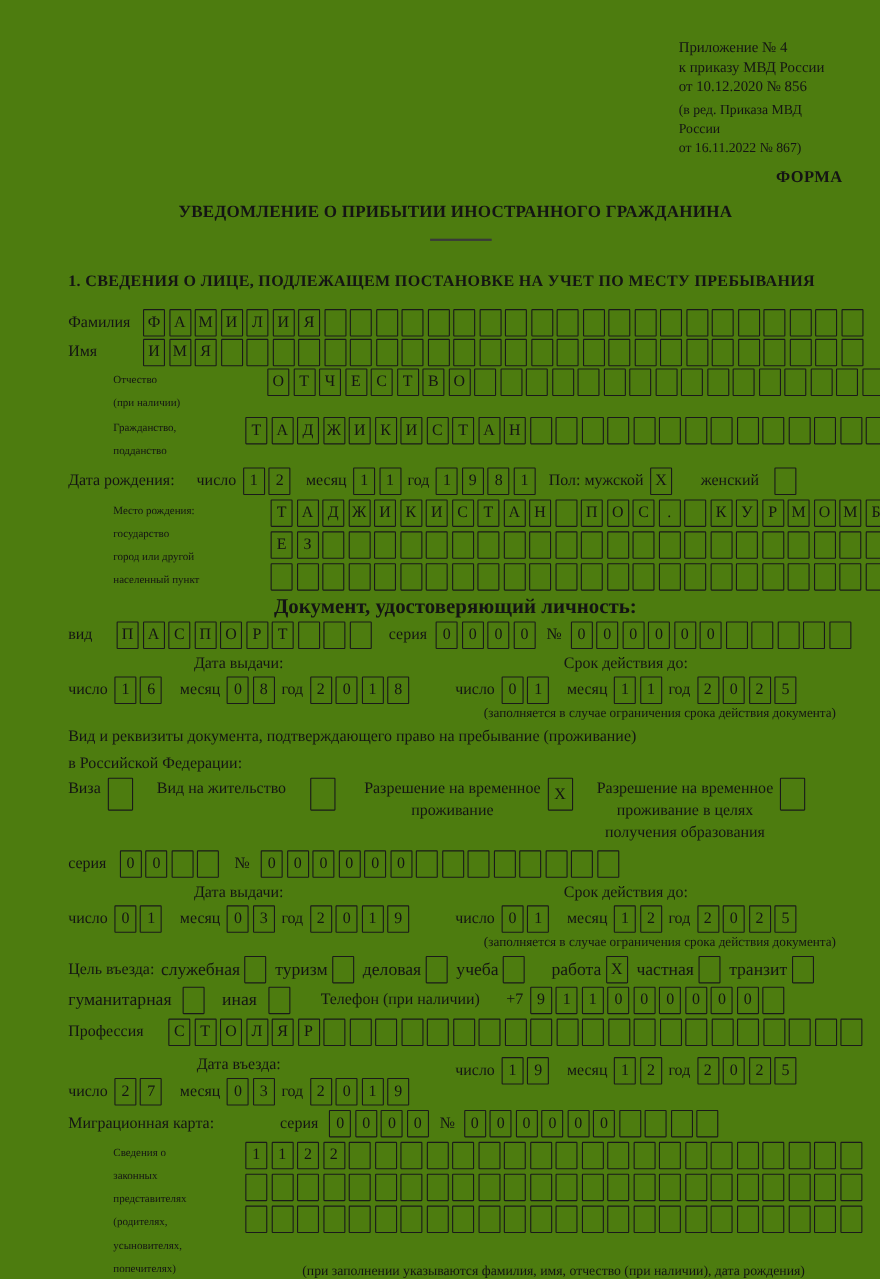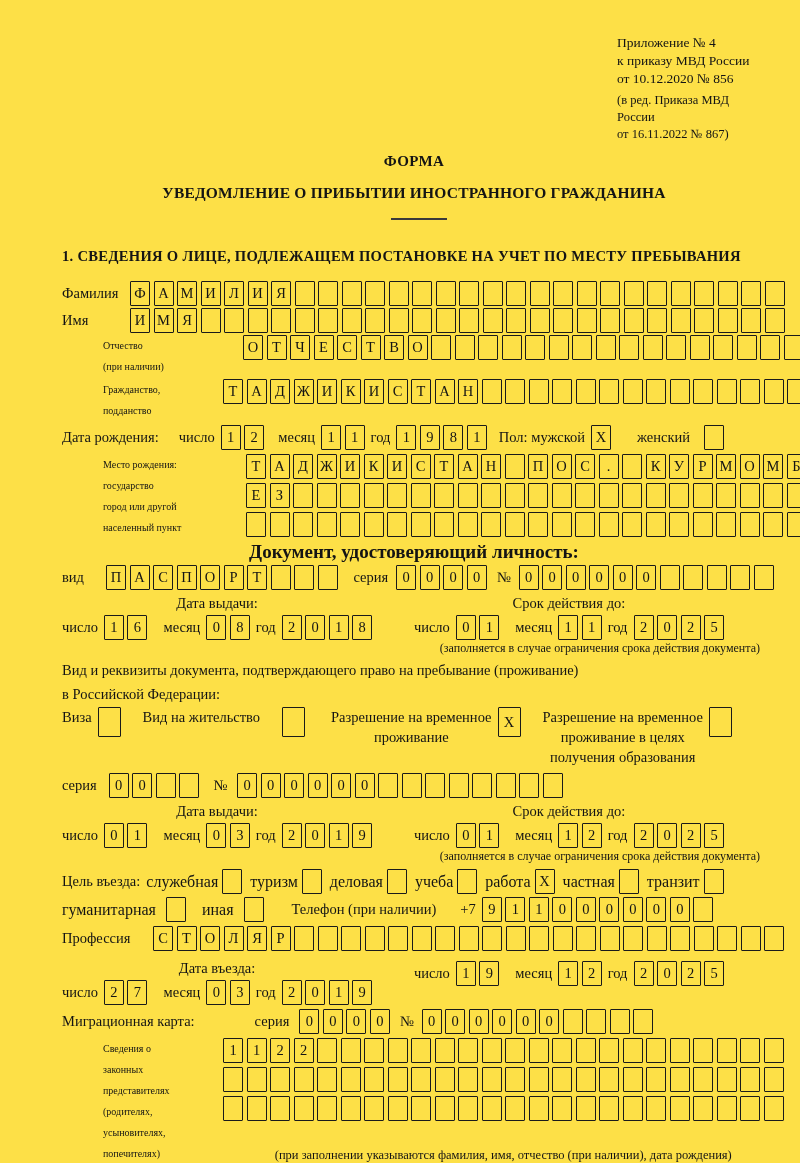--- a/index.html
+++ b/index.html
@@ -1,30 +1,30 @@
 <!DOCTYPE html>
 <html><head>
 <meta charset="utf-8">
 <style>
   html,body{margin:0;padding:0;background:#e8e8e8;}
   .page{
     position:relative;
     width:800px;height:1163px;
     margin:0 auto;
-    background:#fde047;
+    background:#4d7c0f;
     font-family:"Liberation Serif","DejaVu Serif",serif;
     color:#141414;
     overflow:hidden;
   }
   .content{padding:34px 34px 0 62px;}
 
   
   .appendix{margin-left:555px;font-size:13.5px;line-height:18px;}
   .edition{margin-left:555px;font-size:12.5px;line-height:17px;margin-top:4px;}
-  .forma{text-align:center;font-weight:bold;font-size:15px;margin-top:10px;letter-spacing:.4px;}
+  .forma{text-align:right;font-weight:bold;font-size:15px;margin-top:10px;letter-spacing:.4px;}
 
   .title{text-align:center;font-weight:bold;font-size:15.5px;line-height:22px;margin-top:12px;letter-spacing:.2px;}
   .blank-line{display:inline-block;width:56px;height:.85em;border-bottom:2px solid #3a3a3a;margin-left:10px;}
 
   .sec-heading{font-weight:bold;font-size:14.6px;margin-top:22px;letter-spacing:.3px;}
 
   
   .frow{display:flex;align-items:flex-start;margin-top:2px;}
   .flabel{font-size:14.5px;line-height:25px;flex:none;}
   .flabel-multi{font-size:10px;line-height:21px;flex:none;margin-left:41px;}
@@ -558,21 +558,21 @@
           <span class="cells">
             <span class="cell"></span>
           </span>
         </span>
     <span class="pair" style="margin-left:8px;">
           <span>учеба</span>
           <span class="cells">
             <span class="cell"></span>
           </span>
         </span>
-    <span class="pair" style="margin-left:8px;">
+    <span class="pair" style="margin-left:24px;">
           <span>работа</span>
           <span class="cells">
             <span class="cell">X</span>
           </span>
         </span>
     <span class="pair" style="margin-left:8px;">
           <span>частная</span>
           <span class="cells">
             <span class="cell"></span>
           </span>

